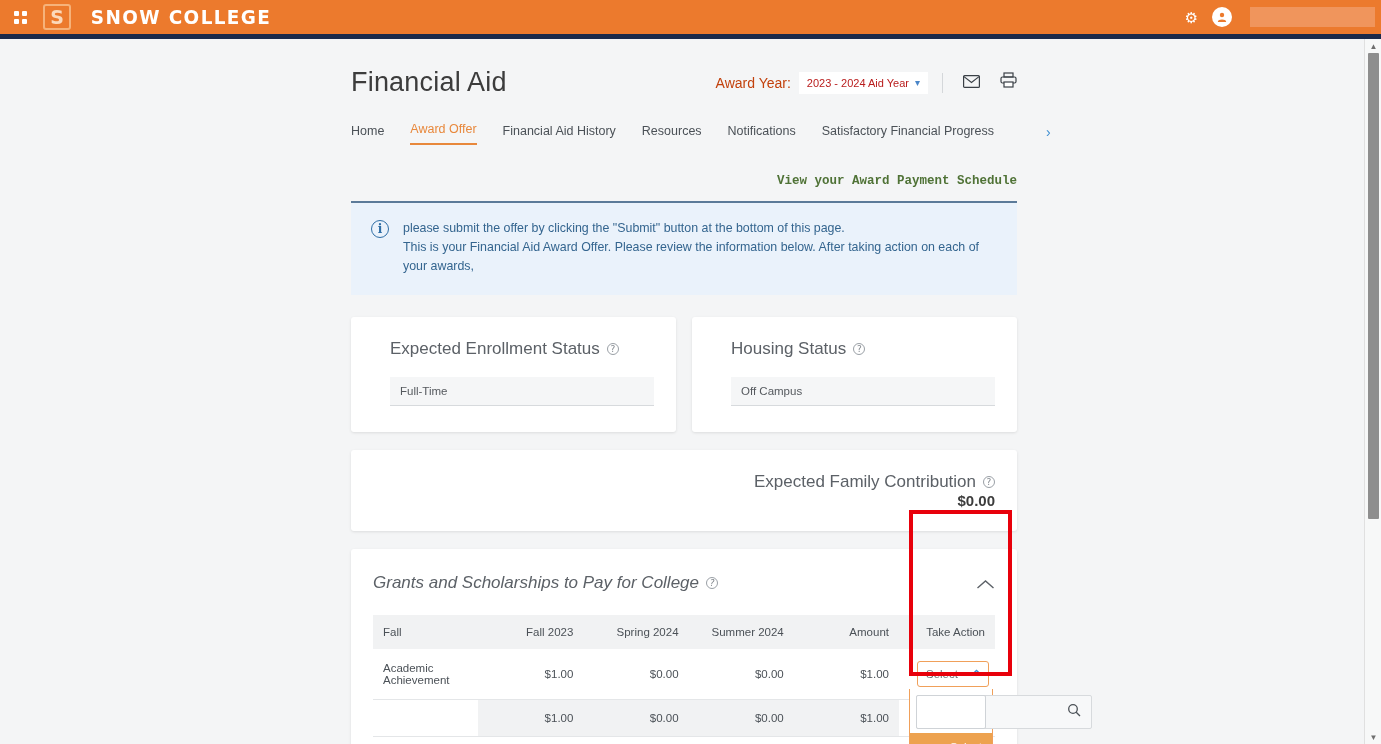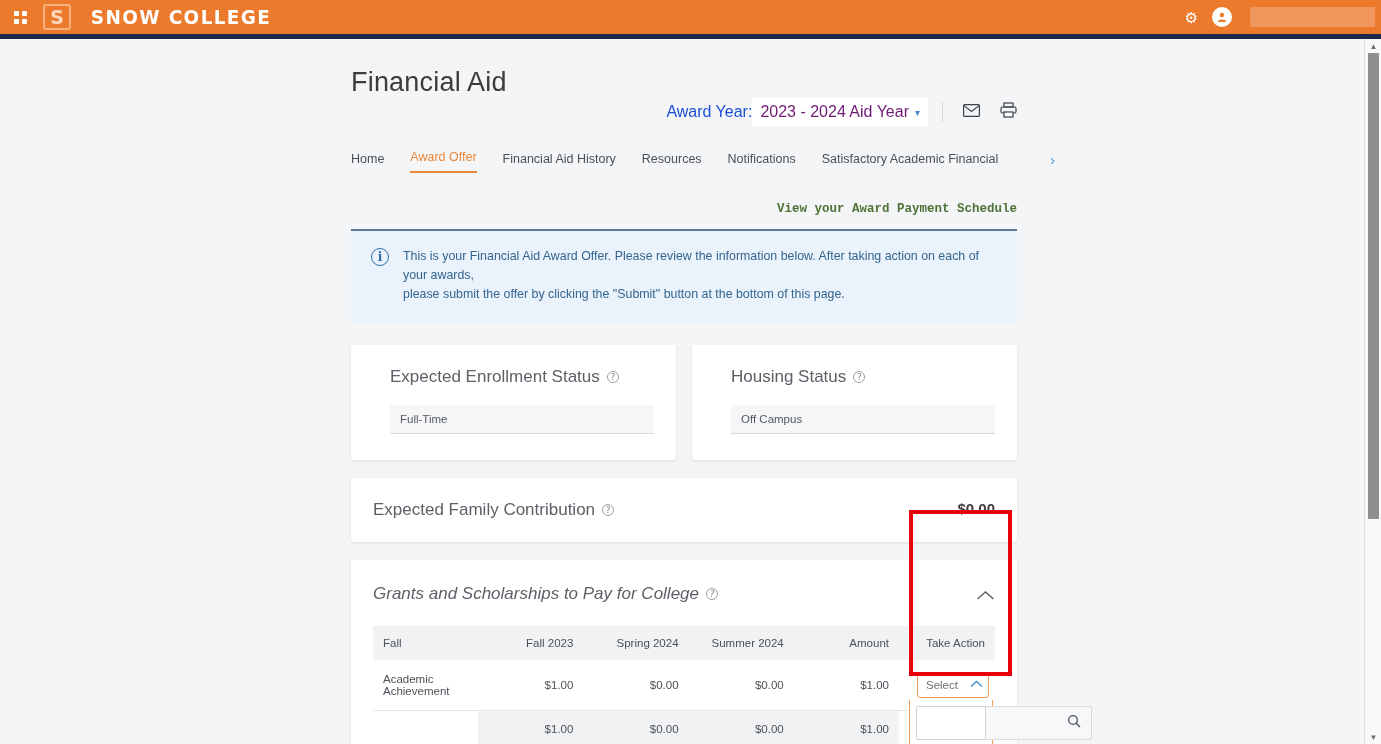--- a/index.html
+++ b/index.html
@@ -49,31 +49,31 @@
   
   .page {
     position: absolute; left: 0; top: 39px; width: 1364px; height: 705px;
     background: #f4f5f6; overflow: hidden;
   }
   .content {
     position: absolute; left: 351px; top: 0; width: 666px;
   }
 
   
-  .title-row { display: flex; align-items: flex-start; padding-top: 28px; flex-direction: column; }
+  .title-row { display: flex; align-items: center; padding-top: 28px; }
   .page-title {
     font-size: 27px; color: #3c3c3c; font-weight: 400; letter-spacing: 0.2px;
   }
   .title-right { margin-left: auto; display: flex; align-items: center; gap: 0; }
-  .award-label { font-size: 16px; color: #1d4ed8; }
+  .award-label { font-size: 14px; color: #c2410c; margin-right: 8px; }
   .award-select {
     background: #ffffff; padding: 5px 8px; display: flex; align-items: center; gap: 6px;
     cursor: pointer;
   }
-  .award-value { font-size: 16px; color: #701a75; }
+  .award-value { font-size: 11px; color: #b91c1c; }
   .caret-down { color: #4a86c8; font-size: 10px; }
   .vdivider { width: 1px; height: 20px; background: #d4d7da; margin: 0 14px; }
   .hdr-ico { font-size: 17px; color: #3a4046; cursor: pointer; margin-left: 6px; }
   .hdr-ico.print { margin-left: 20px; }
 
   
   .tabs { display: flex; align-items: flex-end; gap: 26px; margin-top: 24px; position: relative; }
   .tab {
     font-size: 12.5px; color: #4b5157; padding-bottom: 7px; cursor: pointer; white-space: nowrap;
   }
@@ -114,21 +114,21 @@
     color: #80868c; font-size: 9px; display: inline-flex;
     align-items: center; justify-content: center; font-family: "DejaVu Sans", sans-serif;
   }
   .field-box {
     margin-top: 18px; background: #f5f6f7; border-bottom: 1px solid #d7dadd;
     font-size: 11.5px; color: #55595e; padding: 8px 10px;
   }
 
   
   .efc {
-    margin-top: 18px; padding: 22px; display: flex; align-items: flex-start;
+    margin-top: 18px; padding: 22px; display: flex; align-items: flex-end; flex-direction: column;
   }
   .efc-title { font-size: 17px; color: #5c6167; display: flex; align-items: center; gap: 7px; }
   .efc-amount { margin-left: auto; font-size: 15px; color: #3c3c3c; font-weight: bold; }
 
   
   .grants { margin-top: 18px; padding: 24px 22px 40px 22px; position: relative; }
   .grants-head { display: flex; align-items: flex-end; font-style: italic; }
   .chev-up { margin-left: auto; color: #5c6167; font-size: 15px; cursor: pointer; }
 
   table.awards { width: 100%; border-collapse: collapse; margin-top: 22px; table-layout: fixed; }
@@ -258,35 +258,35 @@
           </span>
         </div>
       </div>
 
       <div class="tabs">
         <div class="tab">Home</div>
         <div class="tab active">Award Offer</div>
         <div class="tab">Financial Aid History</div>
         <div class="tab">Resources</div>
         <div class="tab">Notifications</div>
-        <div class="tab">Satisfactory Academic Financial</div>
+        <div class="tab">Satisfactory Financial Progress</div>
         <div class="tab truncated">College Finan</div>
         <div class="tab-next">›</div>
       </div>
 
       <div class="sched-row">
         <span class="sched-link">View your Award Payment Schedule</span>
       </div>
       <div class="rule"></div>
 
       <div class="banner">
         <span class="info-ico">i</span>
         <div class="banner-text">
+          <div>please submit the offer by clicking the "Submit" button at the bottom of this page.</div>
           <div>This is your Financial Aid Award Offer. Please review the information below. After taking action on each of your awards,</div>
-          <div>please submit the offer by clicking the "Submit" button at the bottom of this page.</div>
         </div>
       </div>
 
       <div class="cards-row">
         <div class="card card-half">
           <div class="card-title">
             <span>Expected Enrollment Status</span>
             <span class="help-ico">?</span>
           </div>
           <div class="field-box">Full-Time</div>

